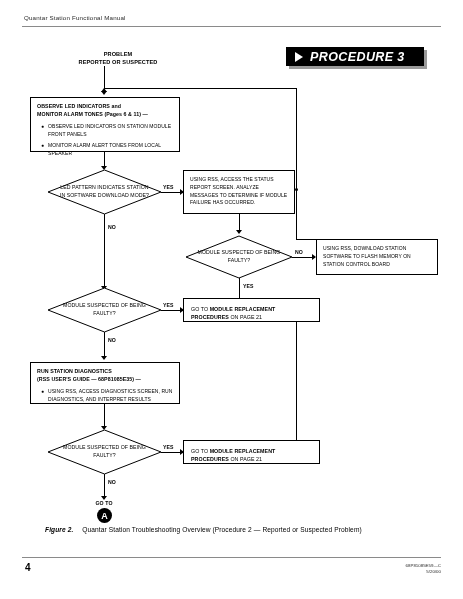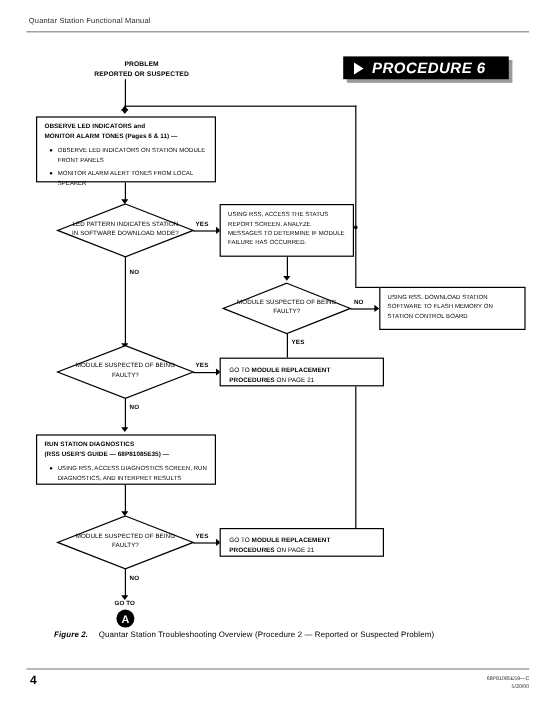--- a/index.html
+++ b/index.html
@@ -118,21 +118,21 @@
 </head>
 <body>
 
 <div class="page">
 
   <div class="hdr-text">Quantar Station Functional Manual</div>
   <div class="hdr-rule"></div>
 
   <div class="banner">
     <span class="tri"></span>
-    <span class="btxt">PROCEDURE 6</span>
+    <span class="btxt">PROCEDURE 3</span>
   </div>
 
   <div class="lbl" id="startLabel" style="left:48px; top:50px; width:140px;">PROBLEM<br>REPORTED OR SUSPECTED</div>
 
   <div class="ln lnv" style="left:104px; top:66px; height:27px;"></div>
   <div class="arw arw-d" style="left:101px; top:91px;"></div>
 
   <div class="box box-pad" style="left:30px; top:97px; width:150px; height:55px;">
     <div class="btitle">OBSERVE LED INDICATORS and</div>
     <div class="btitle">MONITOR ALARM TONES (Pages 6 &amp; 11) —</div>

